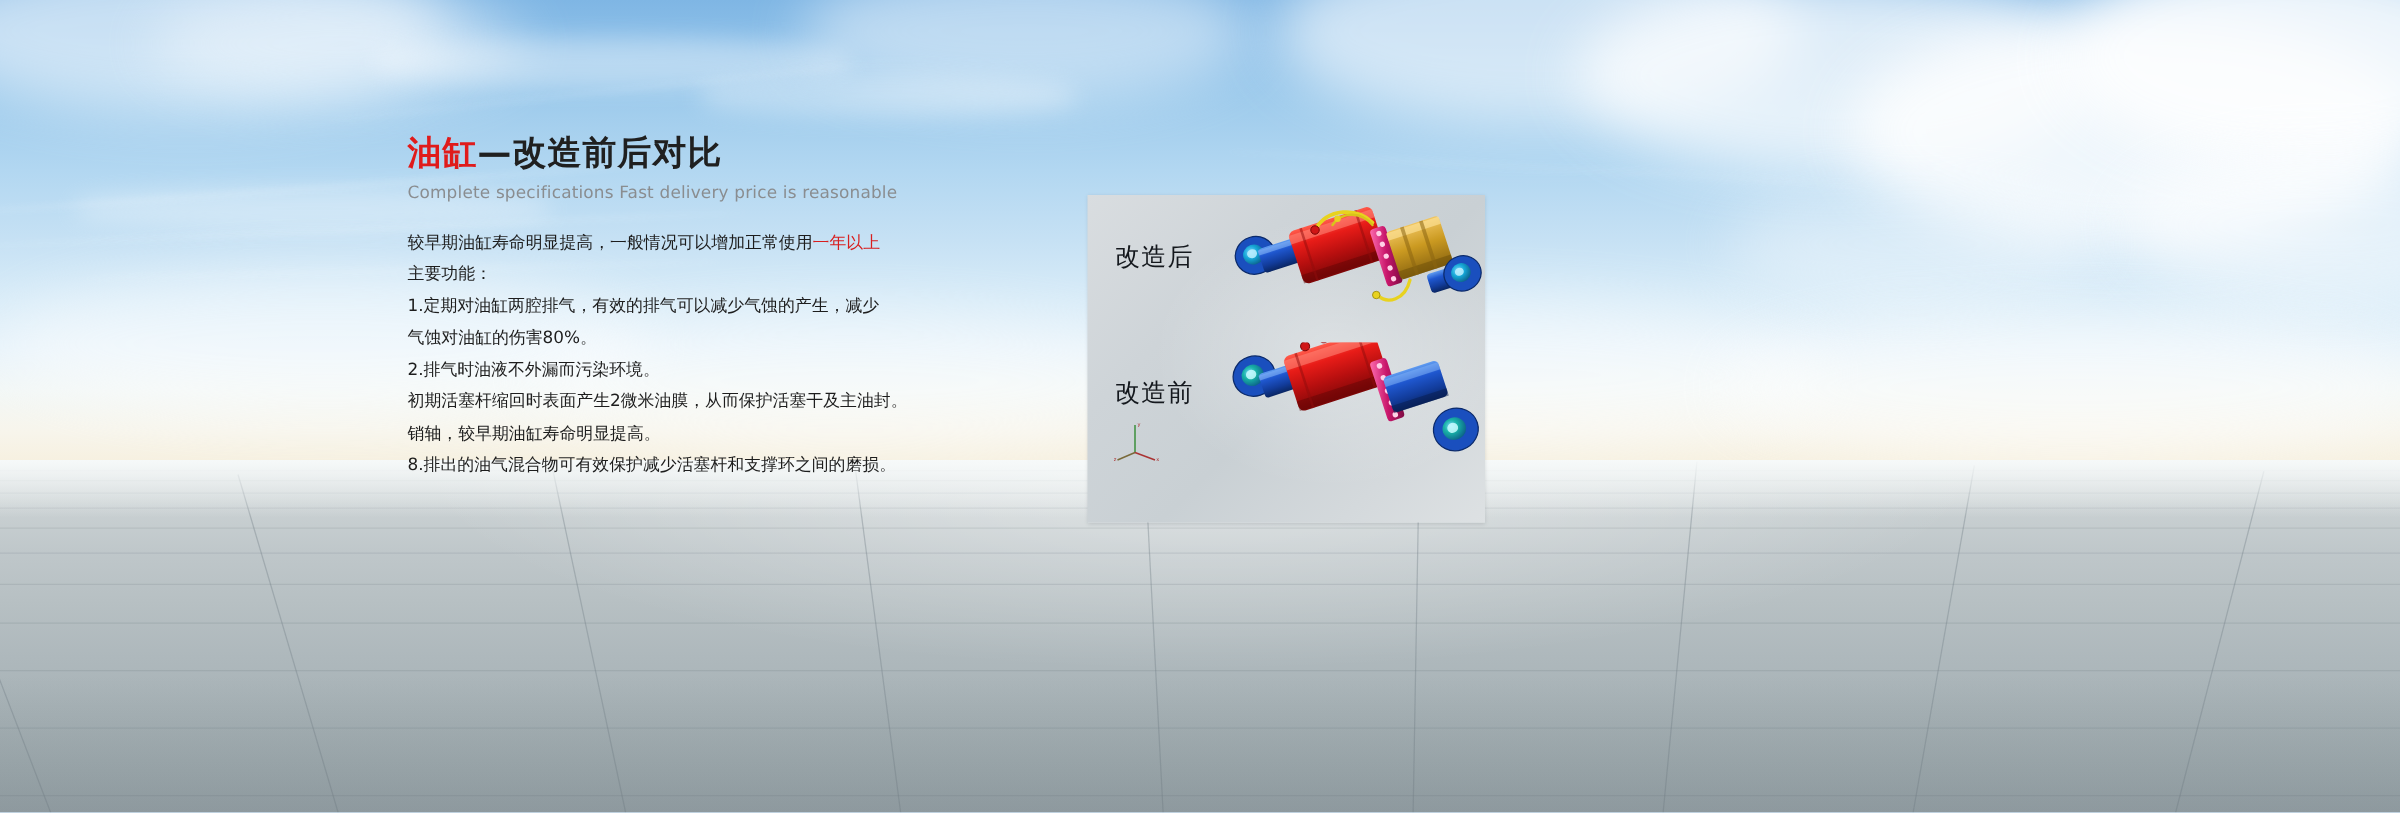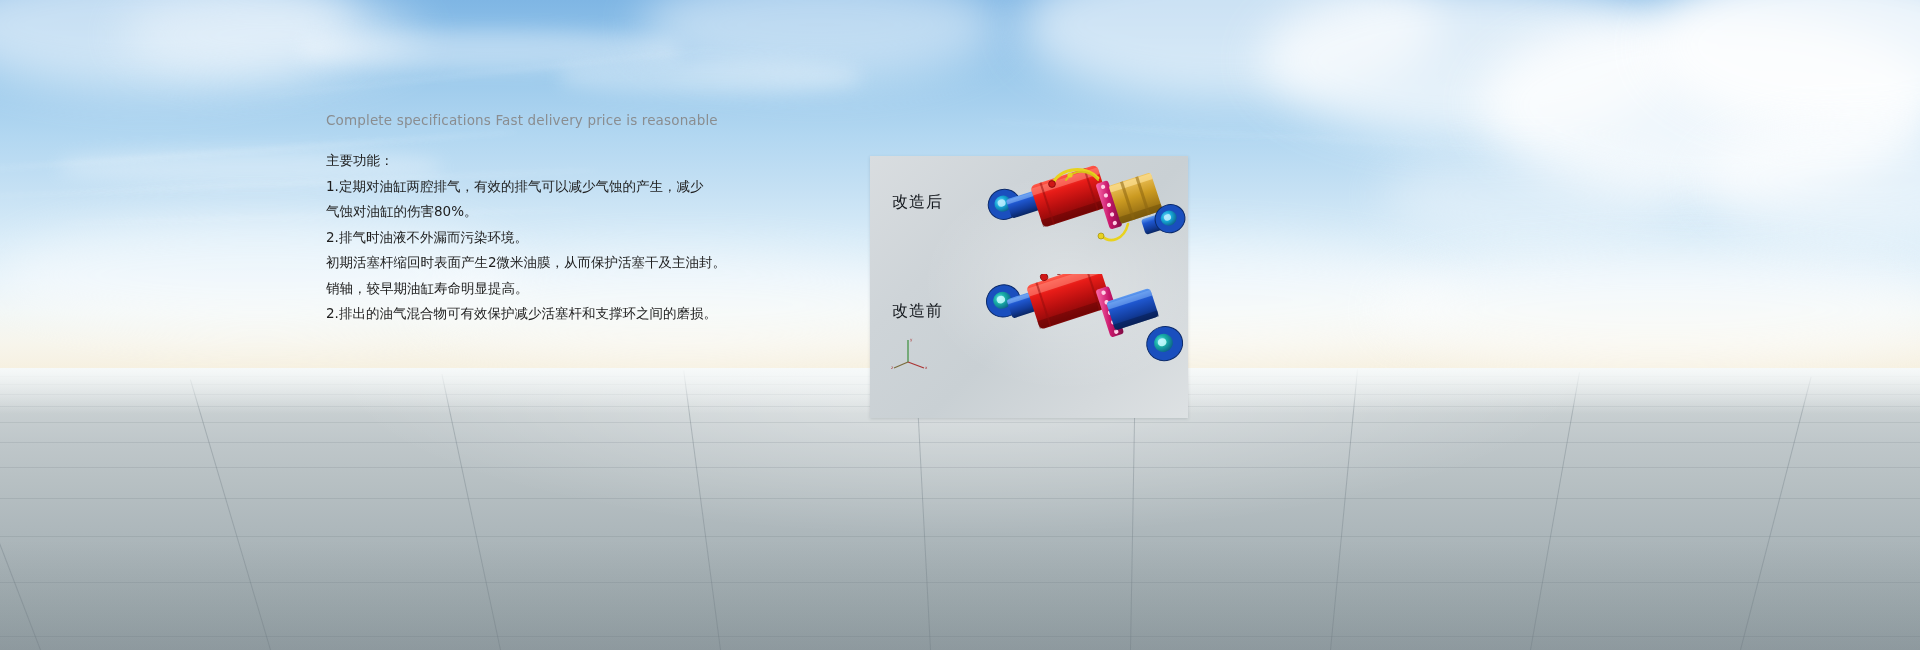--- a/index.html
+++ b/index.html
@@ -111,21 +111,21 @@
   
   .panel {
     position:absolute; left:870px; top:156px; width:318px; height:262px;
     background:linear-gradient(135deg,#d9dde0 0%,#ced4d8 30%,#c9d0d4 55%,#d4d9dc 80%,#dde1e3 100%);
     box-shadow:0 1px 3px rgba(60,70,80,0.18);
     overflow:hidden;
   }
   .panel-label {
     position:absolute;
     font-family:"DejaVu Serif","Liberation Serif",serif;
-    font-size:16px; color:#14181d; letter-spacing:1px;
+    font-size:20px; color:#14181d; letter-spacing:1px;
   }
   .lbl-after  { left:22px; top:36px; }
   .lbl-before { left:22px; top:145px; }
 
   .axis { position:absolute; left:20px; top:180px; width:40px; height:34px; }
 
   .cyl { position:absolute; }
   .cyl-after  { left:108px; top:8px;   width:210px; height:118px; }
   .cyl-before { left:108px; top:118px; width:210px; height:132px; }
 
@@ -190,31 +190,35 @@
     <div class="vline" style="left:1330px; transform:rotate(5.5deg);"></div>
     <div class="vline" style="left:1530px; transform:rotate(10deg);"></div>
     <div class="vline" style="left:1740px; transform:rotate(14.5deg);"></div>
 
     <div class="ground-shadow"></div>
     <div class="ground-haze"></div>
   </div>
 
   <div class="copy">
 
+    <div class="headline">
+      <span class="hl-red">油缸</span><span>—改造前后对比</span>
+    </div>
 
     <div class="subhead">Complete specifications Fast delivery price is reasonable</div>
 
     <div class="bodytext" id="body-host">
+        <p><span>较早期油缸寿命明显提高，一般情况可以增加正常使用</span><span class="red">一年以上</span></p>
         <p><span>主要功能：</span></p>
         <p><span>1.定期对油缸两腔排气，有效的排气可以减少气蚀的产生，减少</span></p>
         <p><span>气蚀对油缸的伤害80%。</span></p>
         <p><span>2.排气时油液不外漏而污染环境。</span></p>
         <p><span>初期活塞杆缩回时表面产生2微米油膜，从而保护活塞干及主油封。</span></p>
         <p><span>销轴，较早期油缸寿命明显提高。</span></p>
-        <p><span>2.排出的油气混合物可有效保护减少活塞杆和支撑环之间的磨损。</span></p>
+        <p><span>8.排出的油气混合物可有效保护减少活塞杆和支撑环之间的磨损。</span></p>
       </div>
   </div>
 
   <div class="panel">
     <div class="panel-glow"></div>
 
     <div class="panel-label lbl-after">改造后</div>
     <div class="panel-label lbl-before">改造前</div>
 
     <svg class="axis" viewBox="0 0 40 34">

